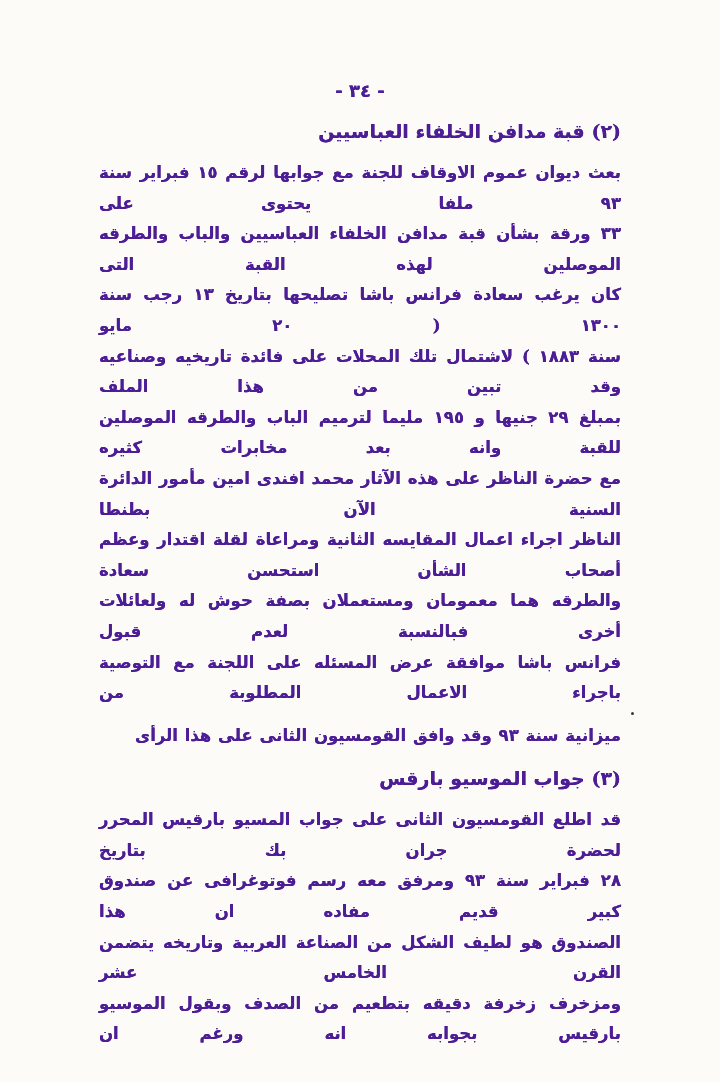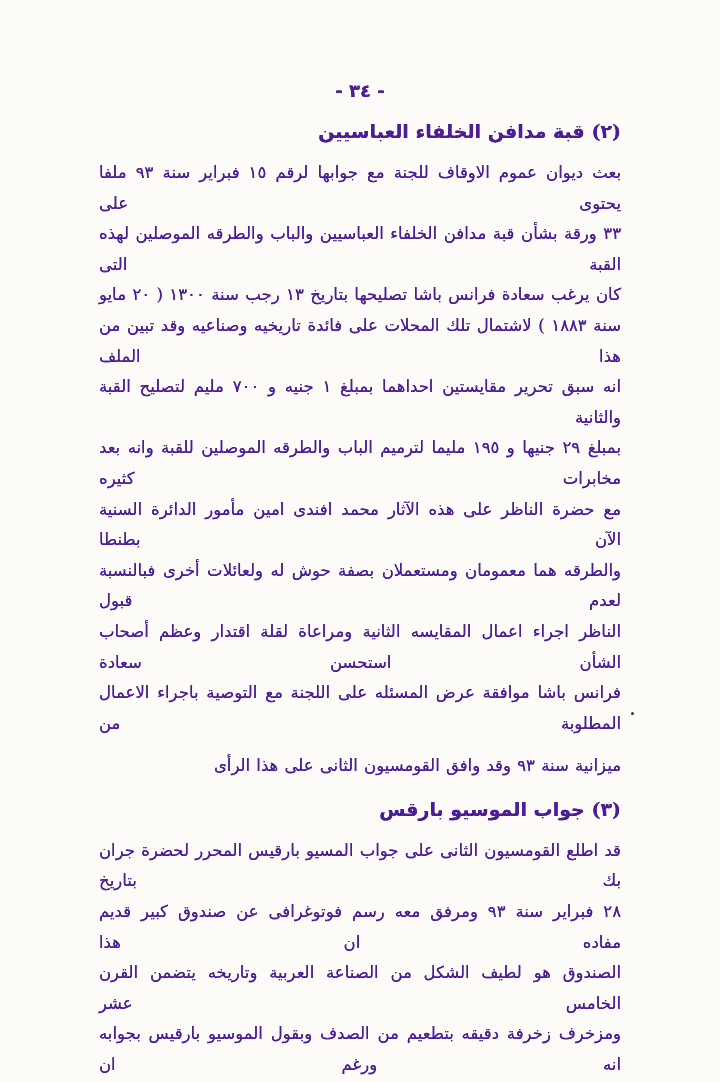--- a/index.html
+++ b/index.html
@@ -45,20 +45,21 @@
   .body-block {
     font-size: 16.5px;
     margin: 0 0 16px 0;
   }
   .line {
     line-height: 30.6px;
     text-align: justify;
     text-align-last: justify;
     text-shadow: 0 0 0.55px currentColor;
     word-spacing: 1px;
+    font-weight: bold;
   }
   .line-last {
     text-align-last: right;
     margin-top: 12px;
   }
   .speck {
     position: absolute;
     top: 712px;
     left: 631px;
     width: 3px;
@@ -76,25 +77,24 @@
 
   <div class="content">
 
     <h2 class="heading">(٢) قبة مدافن الخلفاء العباسيين</h2>
 
     <div class="body-block">
         <div class="line">بعث ديوان عموم الاوقاف للجنة مع جوابها لرقم ١٥ فبراير سنة ٩٣ ملفا يحتوى على</div>
         <div class="line">٣٣ ورقة بشأن قبة مدافن الخلفاء العباسيين والباب والطرقه الموصلين لهذه القبة التى</div>
         <div class="line">كان يرغب سعادة فرانس باشا تصليحها بتاريخ ١٣ رجب سنة ١٣٠٠ ( ٢٠ مايو</div>
         <div class="line">سنة ١٨٨٣ ) لاشتمال تلك المحلات على فائدة تاريخيه وصناعيه وقد تبين من هذا الملف</div>
-        <div class="line">انه سبق تحرير مقايستين احداهما بمبلغ ١ جنيه و ٧٠٠ مليم لتصليح القبة والثانية</div>
         <div class="line">بمبلغ ٢٩ جنيها و ١٩٥ مليما لترميم الباب والطرقه الموصلين للقبة وانه بعد مخابرات كثيره</div>
         <div class="line">مع حضرة الناظر على هذه الآثار محمد افندى امين مأمور الدائرة السنية الآن بطنطا</div>
+        <div class="line">الناظر اجراء اعمال المقايسه الثانية ومراعاة لقلة اقتدار وعظم أصحاب الشأن استحسن سعادة</div>
         <div class="line">والطرقه هما معمومان ومستعملان بصفة حوش له ولعائلات أخرى فبالنسبة لعدم قبول</div>
-        <div class="line">الناظر اجراء اعمال المقايسه الثانية ومراعاة لقلة اقتدار وعظم أصحاب الشأن استحسن سعادة</div>
         <div class="line">فرانس باشا موافقة عرض المسئله على اللجنة مع التوصية باجراء الاعمال المطلوبة من</div>
         <div class="line line-last">ميزانية سنة ٩٣ وقد وافق القومسيون الثانى على هذا الرأى</div>
       </div>
 
     <h2 class="heading heading-2">(٣) جواب الموسيو بارقس</h2>
 
     <div class="body-block">
         <div class="line">قد اطلع القومسيون الثانى على جواب المسيو بارقيس المحرر لحضرة جران بك بتاريخ</div>
         <div class="line">٢٨ فبراير سنة ٩٣ ومرفق معه رسم فوتوغرافى عن صندوق كبير قديم مفاده ان هذا</div>
         <div class="line">الصندوق هو لطيف الشكل من الصناعة العربية وتاريخه يتضمن القرن الخامس عشر</div>

